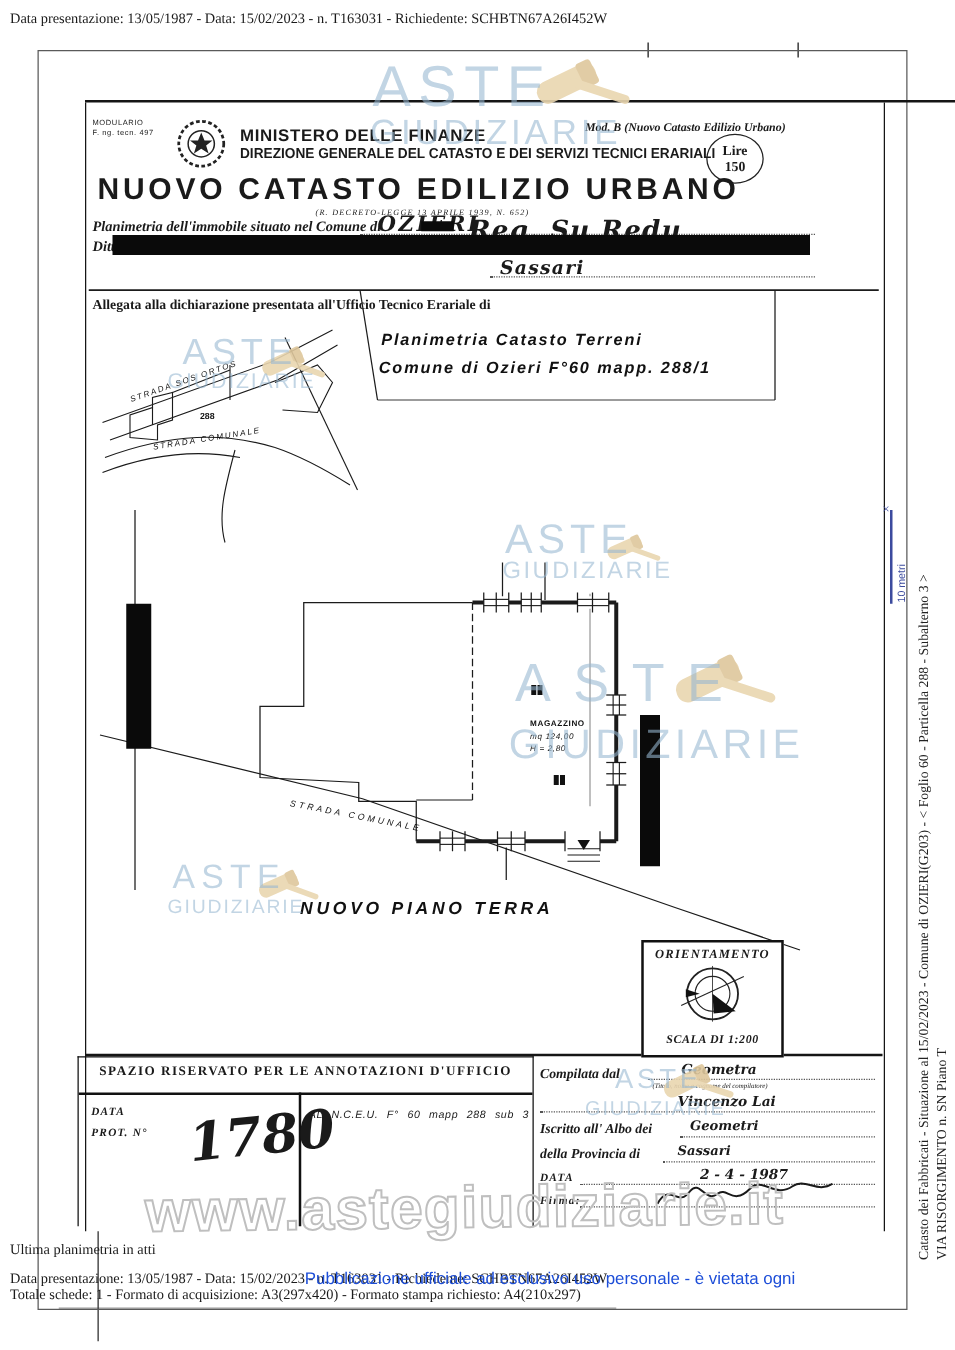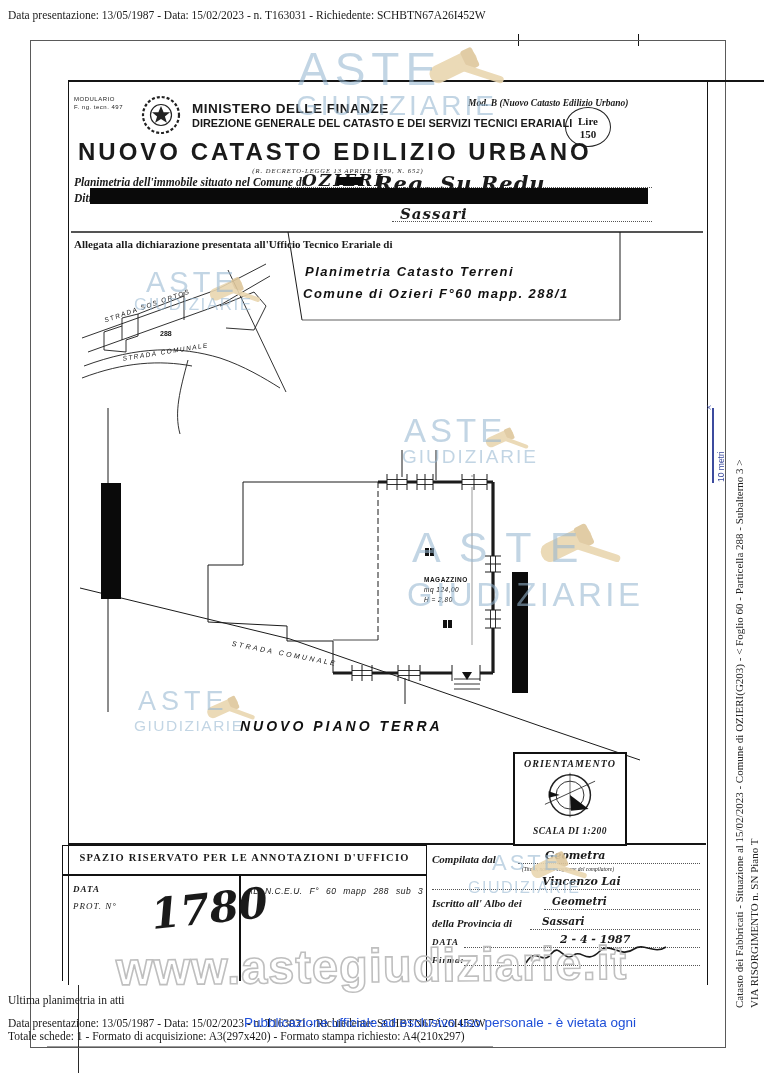--- a/index.html
+++ b/index.html
@@ -227,21 +227,21 @@
   </svg>
   <div class="serif" style="font-size:9.5px;font-weight:700;font-style:italic;letter-spacing:.5px;">SCALA DI 1:200</div>
 </div>
 <div class="hline" style="left:68px;top:843px;width:638px;height:1.5px;z-index:2;"></div>
 
 <div class="abs" style="left:62px;top:845px;width:363px;height:135px;border:1.5px solid #111;border-bottom:none;z-index:3;">
   <div class="serif" style="position:absolute;left:0;top:6px;width:100%;text-align:center;font-size:10.5px;font-weight:700;letter-spacing:1.2px;">SPAZIO RISERVATO PER LE ANNOTAZIONI D'UFFICIO</div>
   <div style="position:absolute;left:0;top:28px;width:100%;height:1.5px;background:#111;"></div>
   <div style="position:absolute;left:176px;top:28px;width:1.5px;height:107px;background:#111;"></div>
   <div class="serif" style="position:absolute;left:10px;top:38px;font-size:9px;font-weight:700;font-style:italic;letter-spacing:1px;">DATA</div>
-  <div class="serif" style="position:absolute;left:10px;top:55px;font-size:9px;font-weight:400;font-style:italic;letter-spacing:1px;">PROT. N°</div>
+  <div class="serif" style="position:absolute;left:10px;top:55px;font-size:9px;font-weight:700;font-style:italic;letter-spacing:1px;">PROT. N°</div>
   <div class="hand" style="position:absolute;left:88px;top:38px;font-size:42px;transform:rotate(-6deg);">1780</div>
   <div class="sans" style="position:absolute;left:184px;top:40px;font-size:8.5px;font-style:italic;word-spacing:4px;letter-spacing:.5px;">AL N.C.E.U. F° 60 mapp 288 sub 3</div>
 </div>
 
 <div class="abs serif" style="left:430px;top:845px;width:276px;height:135px;z-index:3;text-align:center;">
   <div style="position:absolute;left:2px;top:8px;font-size:11px;font-weight:700;font-style:italic;">Compilata dal</div>
   <div class="hand" style="position:absolute;left:115px;top:4px;font-size:11px;">Geometra</div>
   <div class="dots" style="left:88px;top:18px;width:182px;"></div>
   <div style="position:absolute;left:92px;top:21px;font-size:5.5px;font-style:italic;">(Titolo, nome e cognome del compilatore)</div>
   <div class="hand" style="position:absolute;left:112px;top:30px;font-size:11px;">Vincenzo Lai</div>

